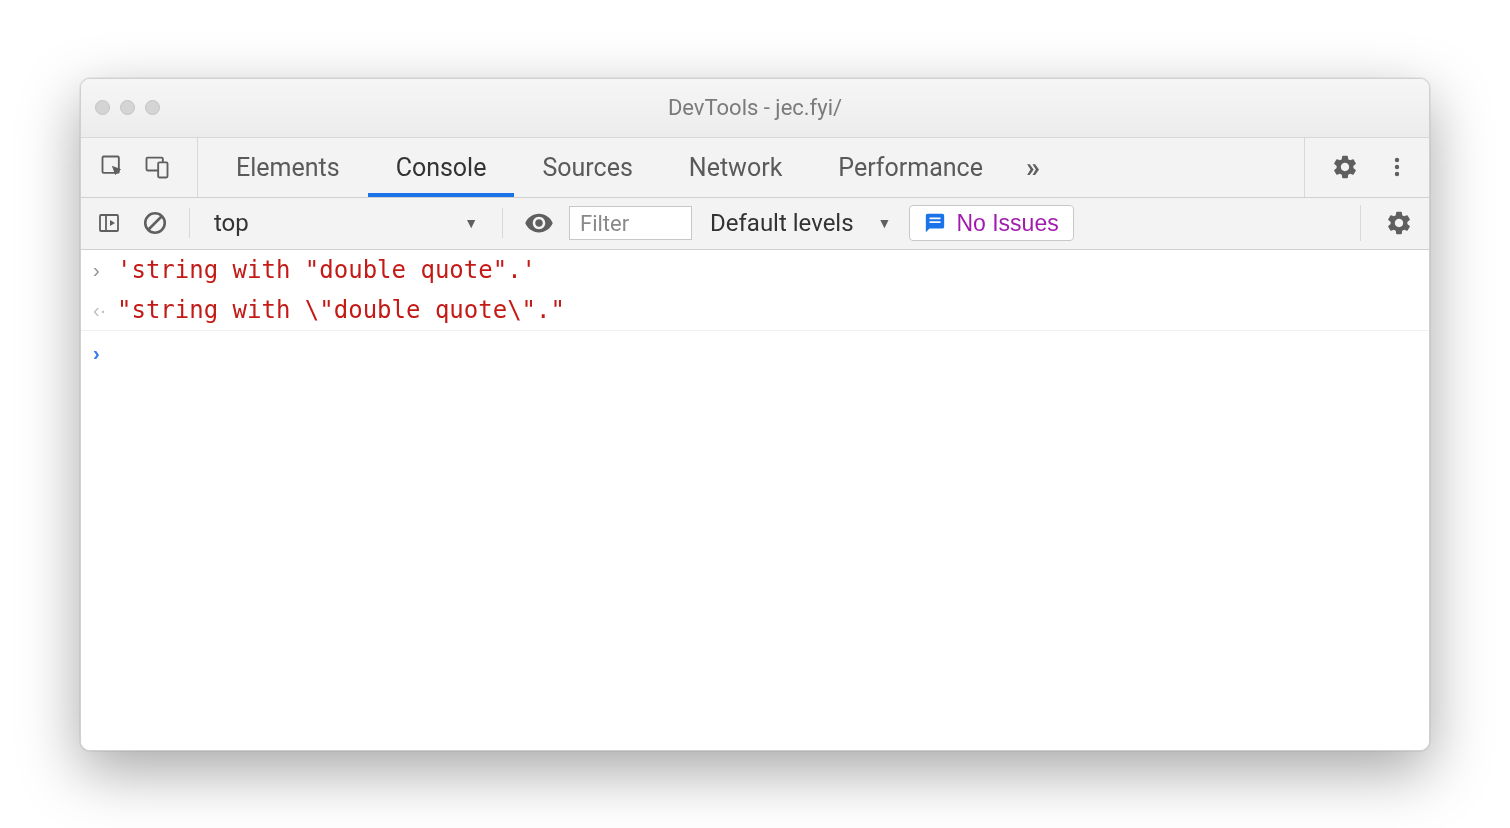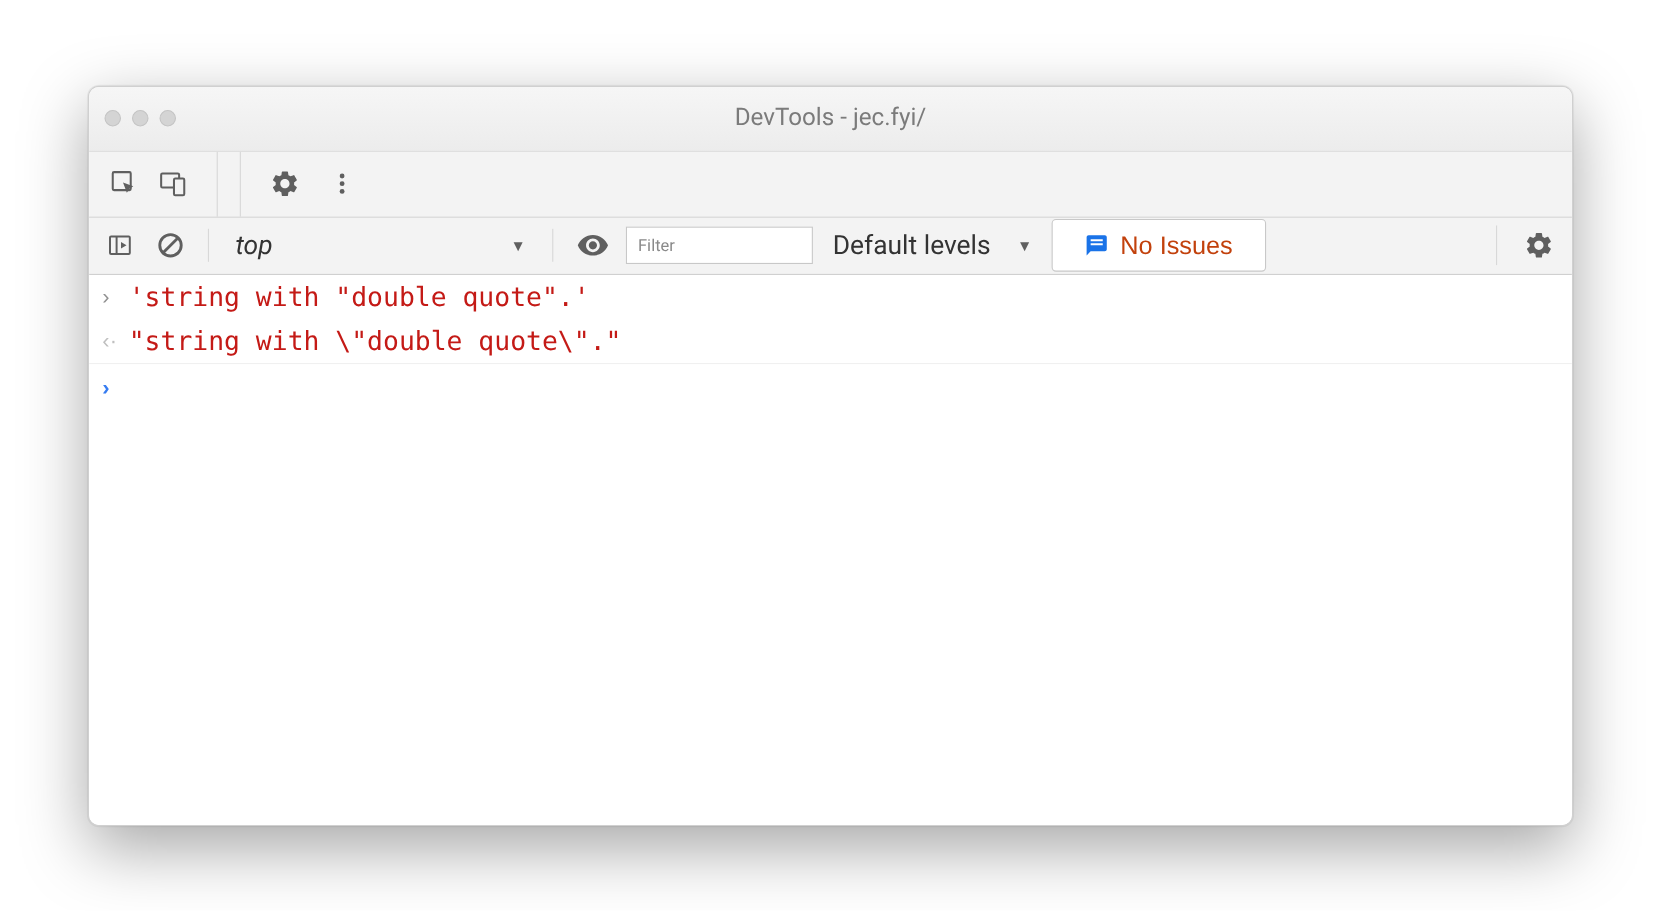--- a/index.html
+++ b/index.html
@@ -147,64 +147,63 @@
     .context-select {
       display: flex;
       align-items: center;
       gap: 8px;
       font-size: 24px;
       color: #333;
       cursor: pointer;
       padding: 0 8px;
       min-width: 280px;
       justify-content: space-between;
-      font-style: italic;
     }
 
     .dropdown-triangle {
       color: #5f5f5f;
       font-size: 14px;
     }
 
     .filter-input {
       height: 34px;
       border: 1px solid #c8c8c8;
       background: #fff;
-      font-size: 15px;
+      font-size: 22px;
       padding: 0 10px;
-      width: 170px;
+      width: 123px;
       color: #333;
       font-family: inherit;
     }
 
     .filter-input::placeholder {
       color: #8a8a8a;
     }
 
     .levels-select {
       display: flex;
       align-items: center;
       gap: 24px;
       font-size: 24px;
       color: #333;
       cursor: pointer;
       padding: 0 8px;
     }
 
     .issues-btn {
-      height: 48px;
+      height: 36px;
       border: 1px solid #c8c8c8;
       border-radius: 4px;
       background: #fff;
       display: flex;
       align-items: center;
       gap: 10px;
-      padding: 0 29px;
+      padding: 0 14px;
       font-size: 23px;
-      color: #c2410c;
+      color: #a21caf;
       cursor: pointer;
     }
 
     .issues-icon {
       color: #1a73e8;
     }
 
     .subbar-right {
       margin-left: auto;
       display: flex;
@@ -293,20 +292,28 @@
         </svg>
       </div>
       <div class="icon-btn">
         <svg width="28" height="28" viewBox="0 0 24 24" fill="none" stroke="currentColor" stroke-width="1.6">
           <rect x="3" y="4" width="14" height="11" rx="1"></rect>
           <rect x="13" y="8" width="8" height="13" rx="1" fill="#f3f3f3"></rect>
         </svg>
       </div>
     </div>
 
+    <div class="tabs">
+      <div class="tab">Elements</div>
+      <div class="tab active">Console</div>
+      <div class="tab">Sources</div>
+      <div class="tab">Network</div>
+      <div class="tab">Performance</div>
+      <div class="icon-btn" style="font-size:28px;font-weight:bold;color:#5f5f5f;">»</div>
+    </div>
 
     <div class="tabbar-right">
       <div class="icon-btn">
         <svg width="28" height="28" viewBox="0 0 24 24" fill="currentColor">
           <path d="M19.14,12.94c0.04-0.3,0.06-0.61,0.06-0.94c0-0.32-0.02-0.64-0.07-0.94l2.03-1.58c0.18-0.14,0.23-0.41,0.12-0.61 l-1.92-3.32c-0.12-0.22-0.37-0.29-0.59-0.22l-2.39,0.96c-0.5-0.38-1.03-0.7-1.62-0.94L14.4,2.81c-0.04-0.24-0.24-0.41-0.48-0.41 h-3.84c-0.24,0-0.43,0.17-0.47,0.41L9.25,5.35C8.66,5.59,8.12,5.92,7.63,6.29L5.24,5.33c-0.22-0.08-0.47,0-0.59,0.22L2.74,8.87 C2.62,9.08,2.66,9.34,2.86,9.48l2.03,1.58C4.84,11.36,4.8,11.69,4.8,12s0.02,0.64,0.07,0.94l-2.03,1.58 c-0.18,0.14-0.23,0.41-0.12,0.61l1.92,3.32c0.12,0.22,0.37,0.29,0.59,0.22l2.39-0.96c0.5,0.38,1.03,0.7,1.62,0.94l0.36,2.54 c0.05,0.24,0.24,0.41,0.48,0.41h3.84c0.24,0,0.44-0.17,0.47-0.41l0.36-2.54c0.59-0.24,1.13-0.56,1.62-0.94l2.39,0.96 c0.22,0.08,0.47,0,0.59-0.22l1.92-3.32c0.12-0.22,0.07-0.47-0.12-0.61L19.14,12.94z M12,15.6c-1.98,0-3.6-1.62-3.6-3.6 s1.62-3.6,3.6-3.6s3.6,1.62,3.6,3.6S13.98,15.6,12,15.6z"></path>
         </svg>
       </div>
       <div class="icon-btn">
         <svg width="24" height="24" viewBox="0 0 24 24" fill="currentColor">
           <circle cx="12" cy="5" r="2.2"></circle>

